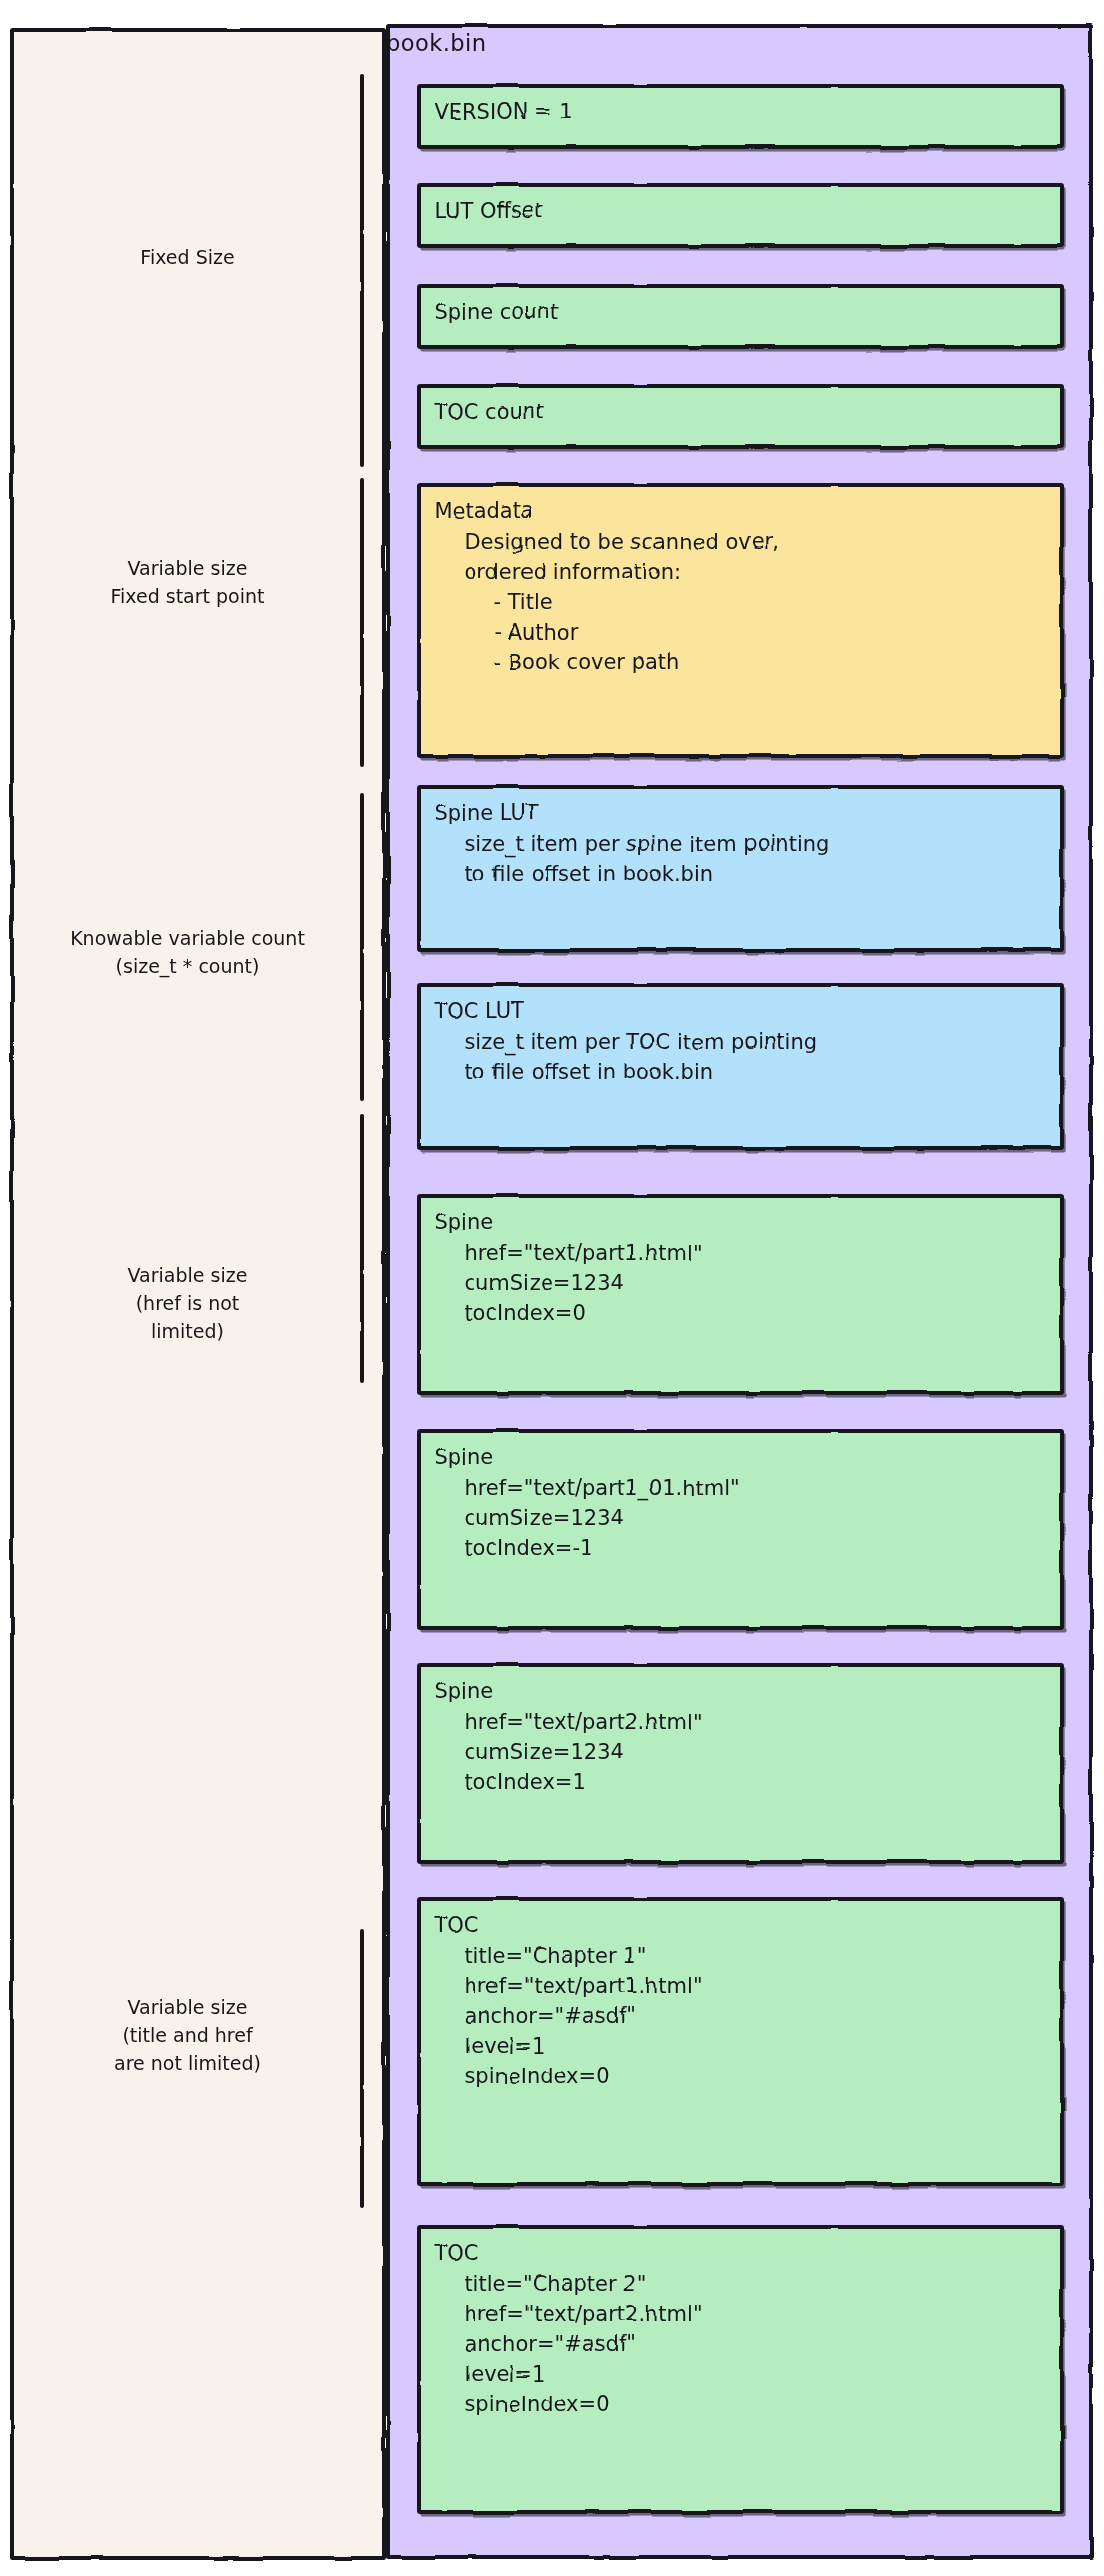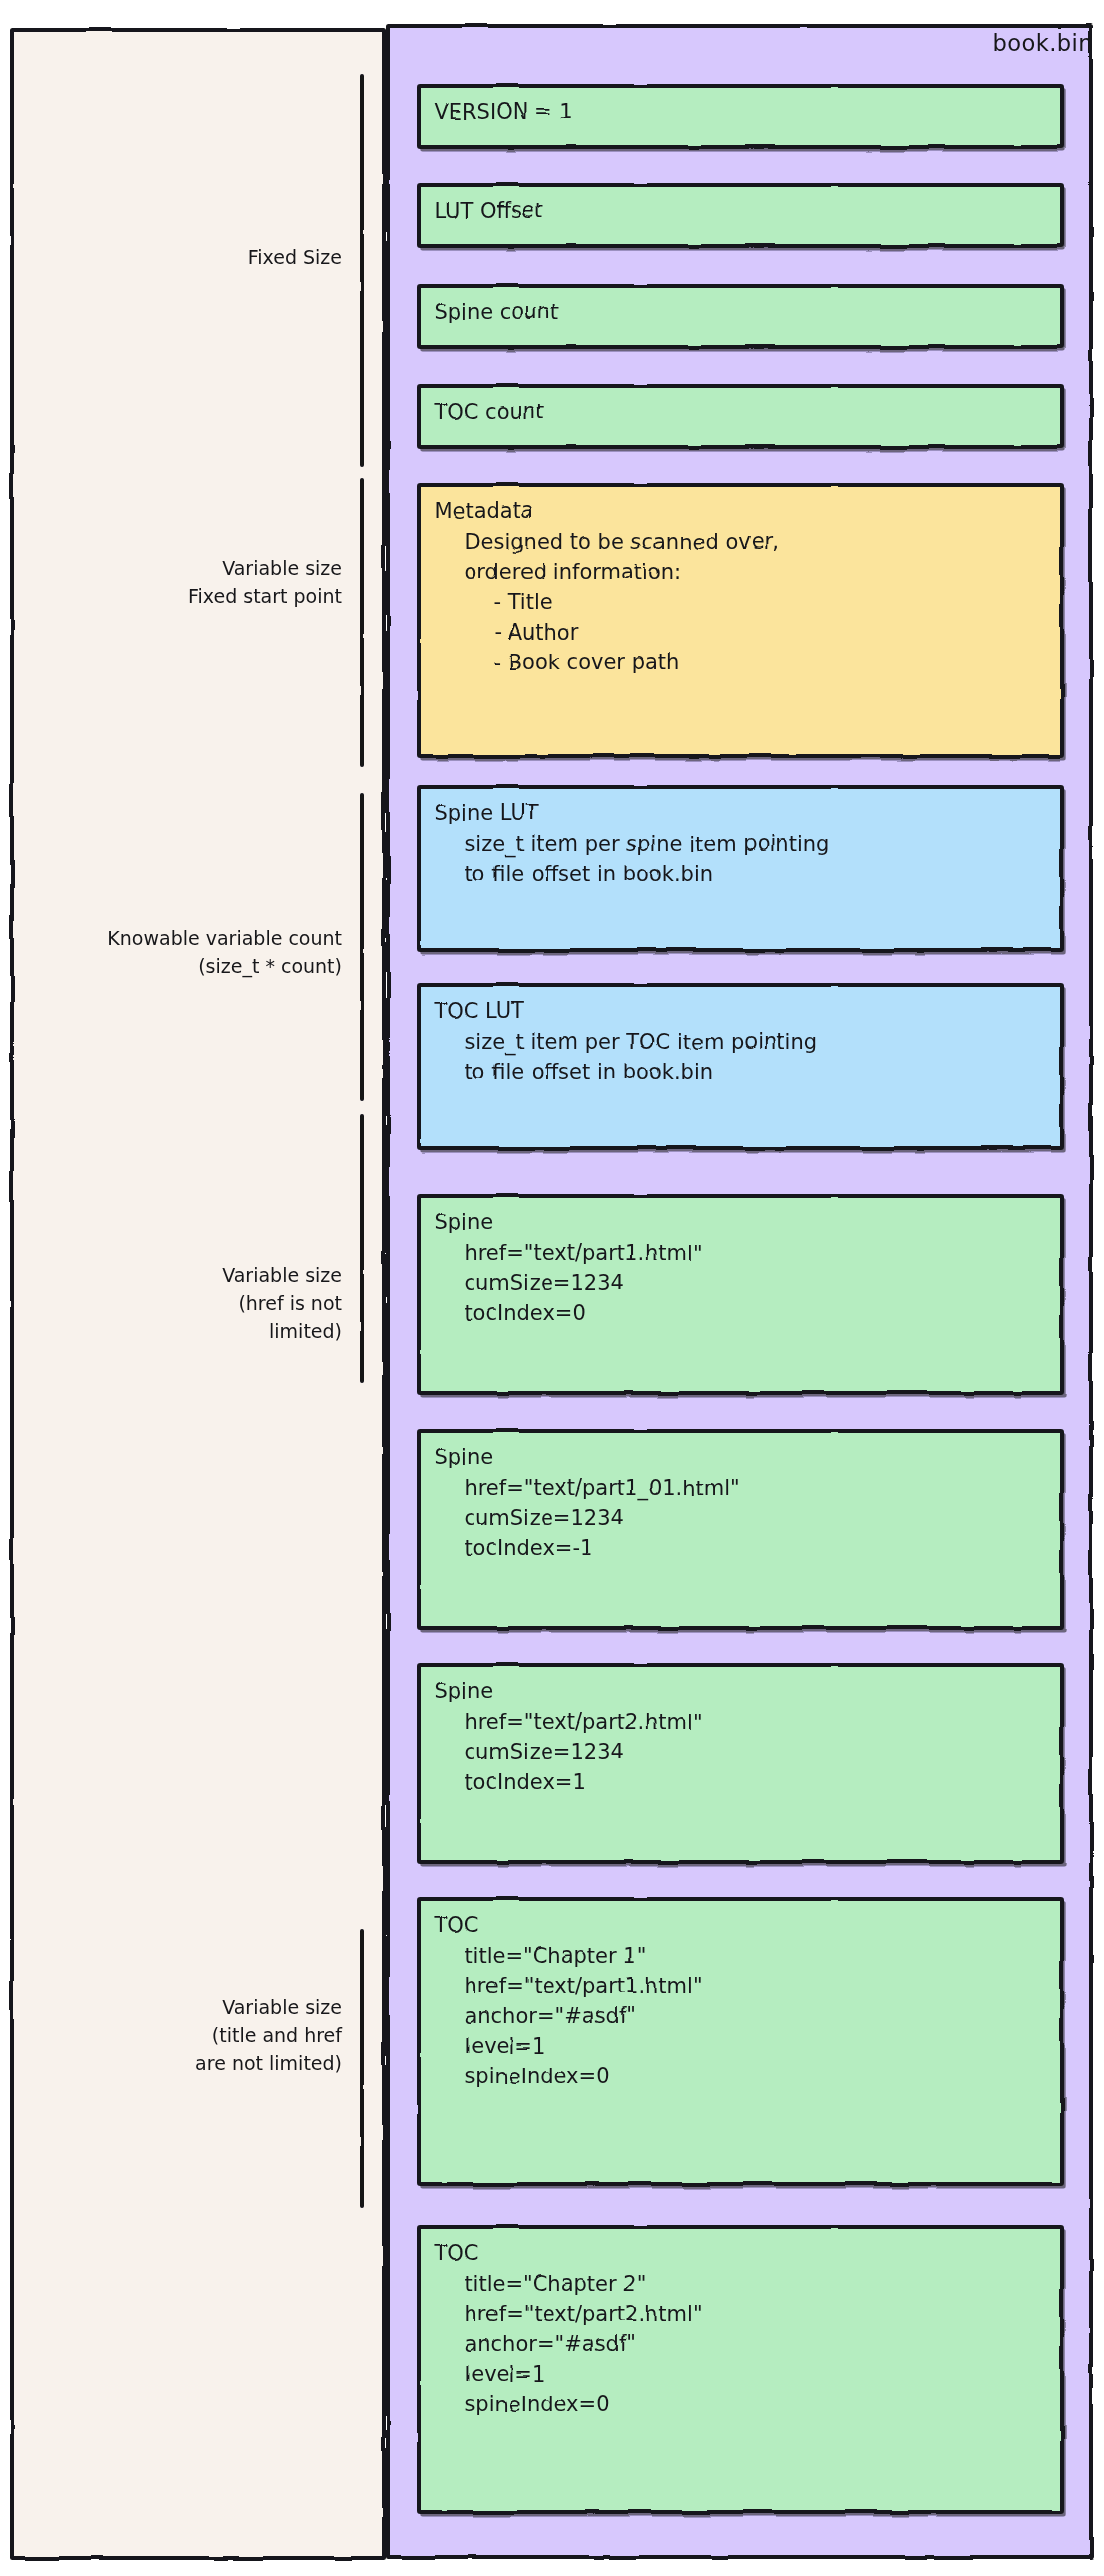--- a/index.html
+++ b/index.html
@@ -32,39 +32,39 @@
   .panel-right{
     left:386px; top:24px;
     width:707px; height:2535px;
     background:#d7c8fd;
   }
 
   .panel-title{
     position:absolute;
     left:386px; top:30px;
     width:707px;
-    text-align:right;
+    text-align:left;
     font-family:"DejaVu Sans", sans-serif;
     font-size:22.6px;
     color:#17171a;
     letter-spacing:0.4px;
   }
 
   
   .bracket{
     position:absolute;
     width:4.2px;
     background:#141417;
     border-radius:2.5px;
   }
 
   
   .group-label{
     position:absolute;
-    text-align:right;
+    text-align:center;
     font-size:19px;
     line-height:28px;
     color:#17171a;
     white-space:pre-line;
     font-family:"DejaVu Sans", sans-serif;
   }
 
   
   .box{
     position:absolute;

